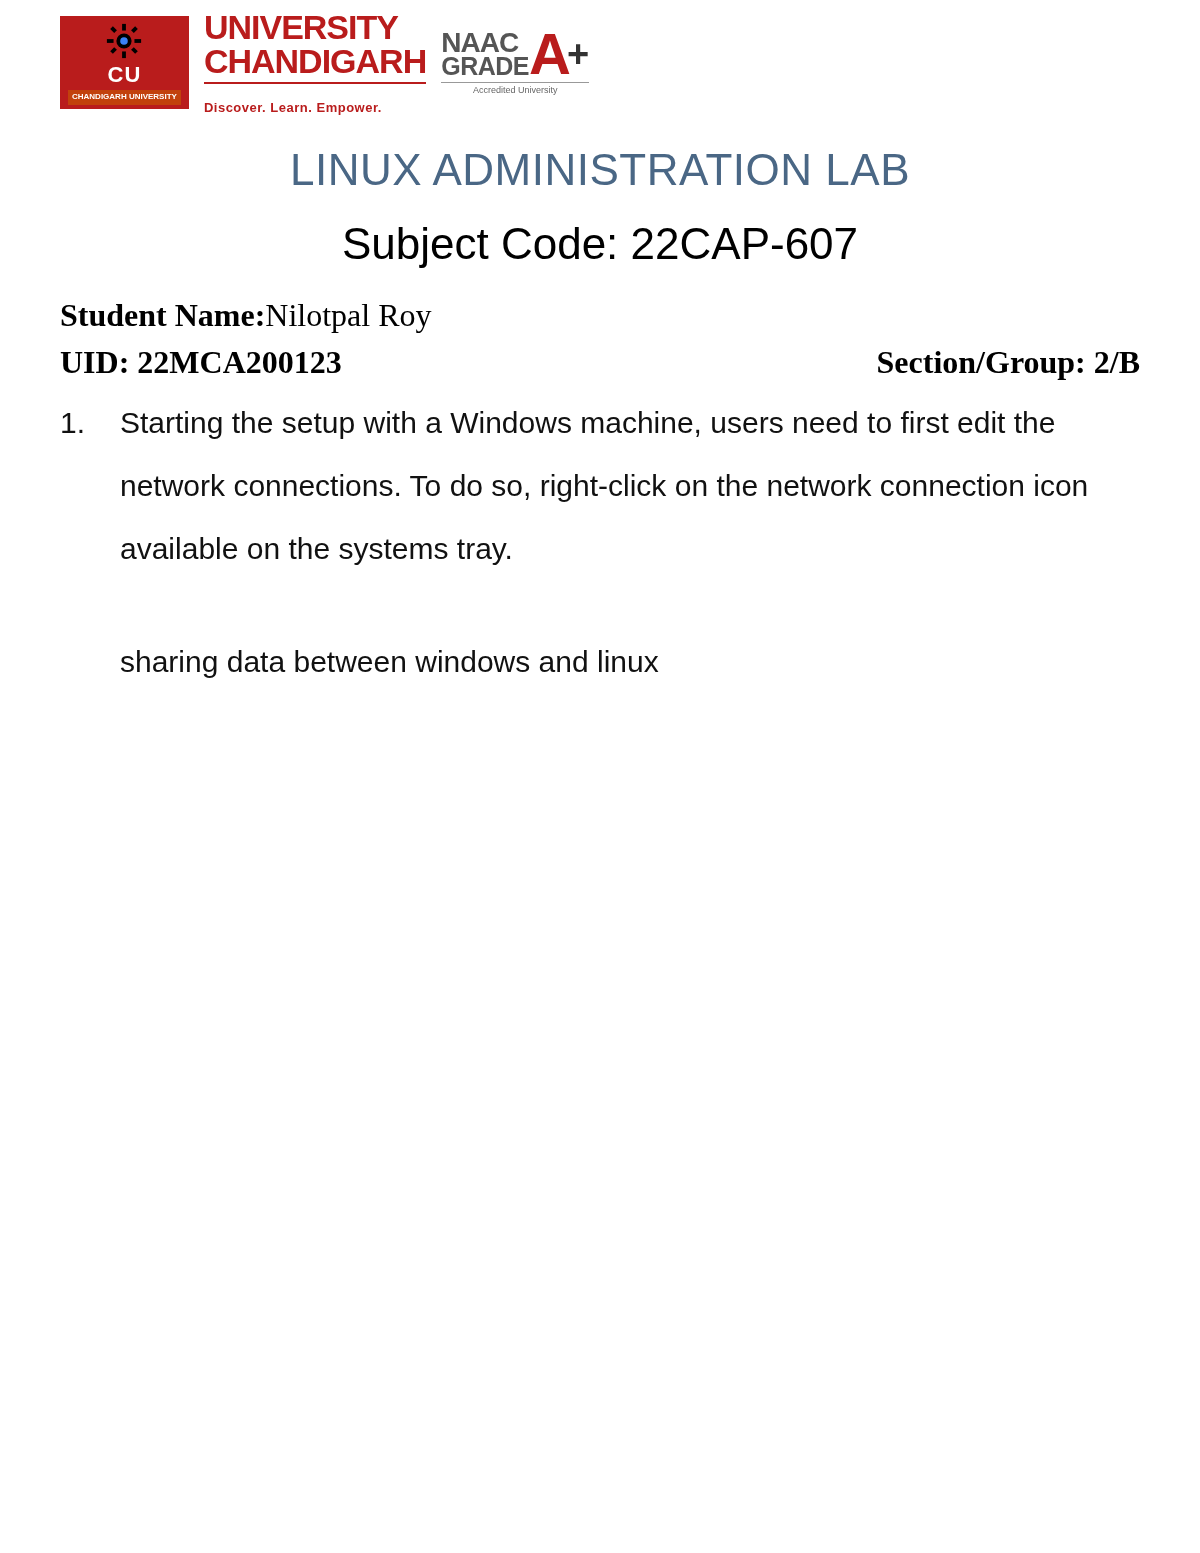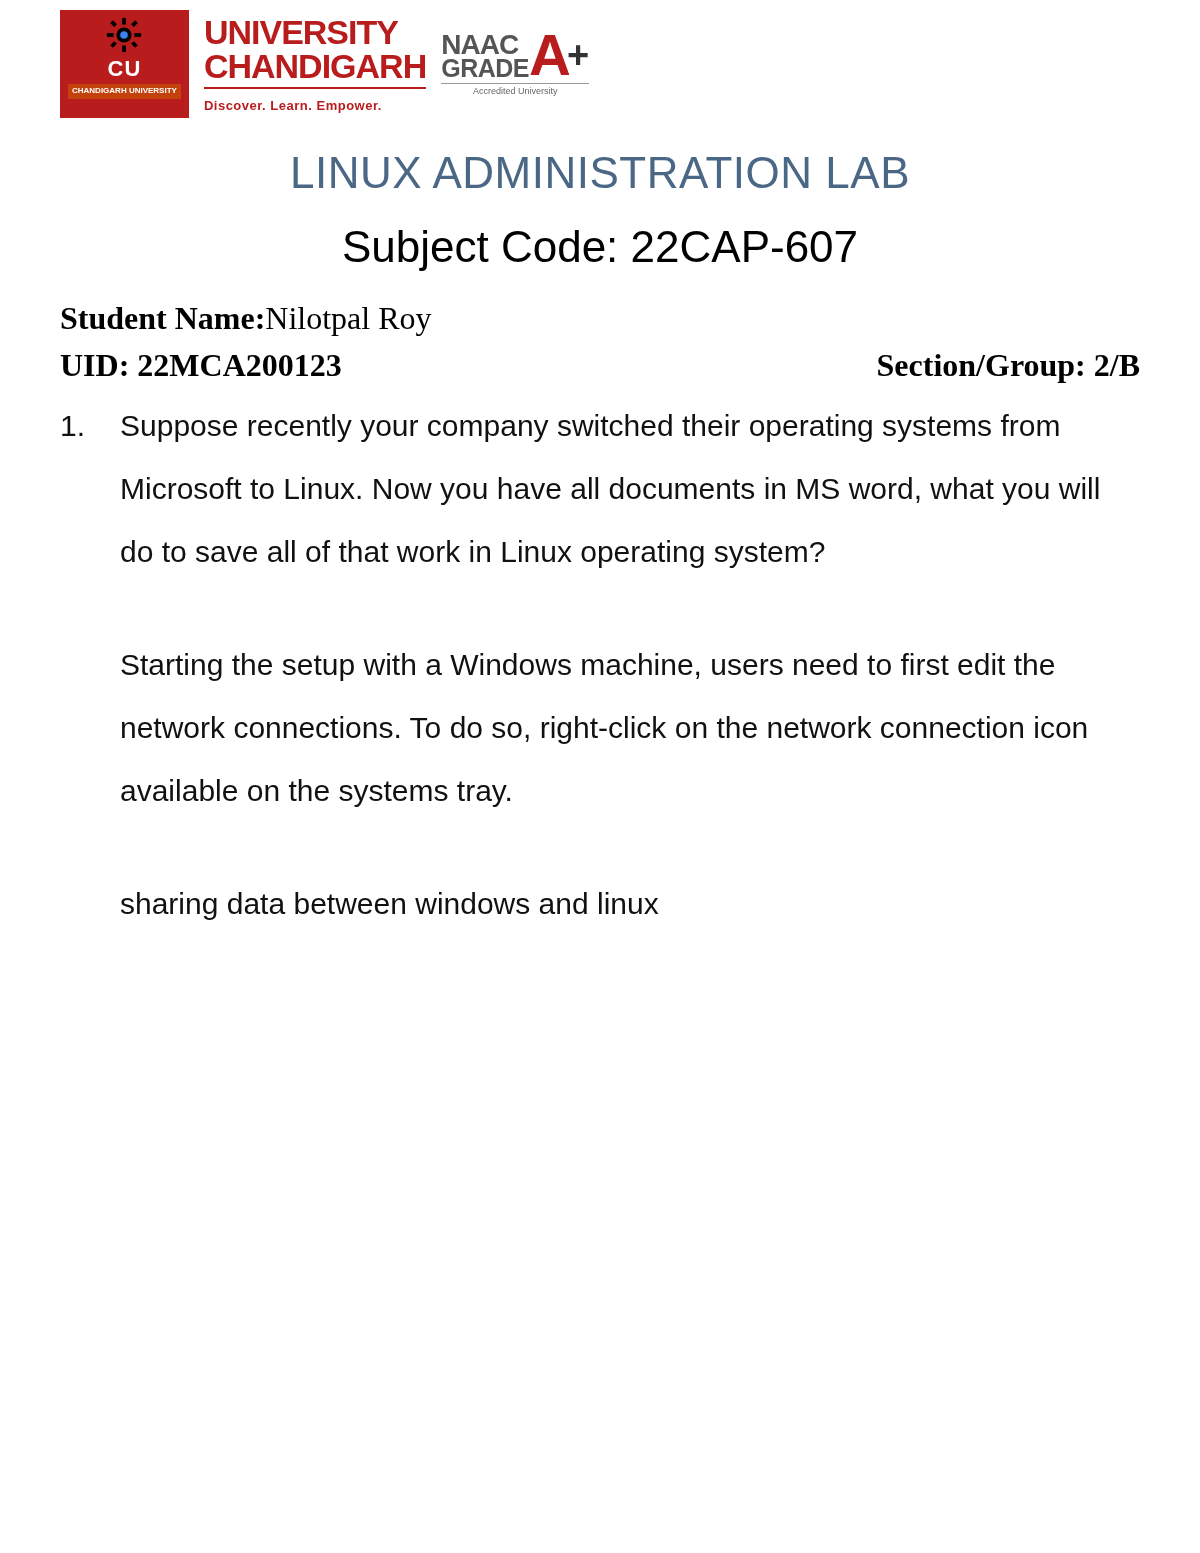--- a/index.html
+++ b/index.html
@@ -17,21 +17,21 @@
       align-items: center;
       gap: 15px;
       margin-bottom: 30px;
     }
     .cu-logo {
       display: flex;
       flex-direction: column;
       align-items: center;
       background: #b91c1c;
       color: #fff;
-      padding: 6px 8px 19px 8px;
+      padding: 6px 8px 4px 8px;
       position: relative;
     }
     .cu-gear {
       width: 38px;
       height: 38px;
       position: relative;
       display: flex;
       align-items: center;
       justify-content: center;
     }
@@ -63,21 +63,21 @@
       font-size: 34px;
       line-height: 1;
       letter-spacing: -1px;
       font-family: Arial Black, Arial, sans-serif;
     }
     .cu-tagline {
       color: #b91c1c;
       font-size: 13px;
       font-weight: 700;
       border-top: 2px solid #b91c1c;
-      padding-top: 9px;
+      padding-top: 16px;
       margin-top: 4px;
       letter-spacing: 0.5px;
     }
     .naac-text {
       display: flex;
       flex-direction: column;
       align-items: flex-start;
     }
     .naac-line1 {
       color: #555;
@@ -249,19 +249,18 @@
     <div>
       <span class="info-label">Section/Group: </span><span class="info-label">2/B</span>
     </div>
   </div>
 
 
 
   <div class="question-block">
     <div class="q-number">1.</div>
     <div class="q-content">
-      <div class="q-text">Suppose recently your company switched their operating systems from Microsoft to Linux. Now you have all documents in MS word, what you will do to save all of that work in Linux operating system?</div>
       <div class="q-answer"> Starting the setup with a Windows machine, users need to first edit the network connections. To do so, right-click on the network connection icon available on the systems tray.</div>
       <div class="q-sub">sharing data between windows and linux</div>
     </div>
   </div>
 
 </div>
 
 </body></html>

